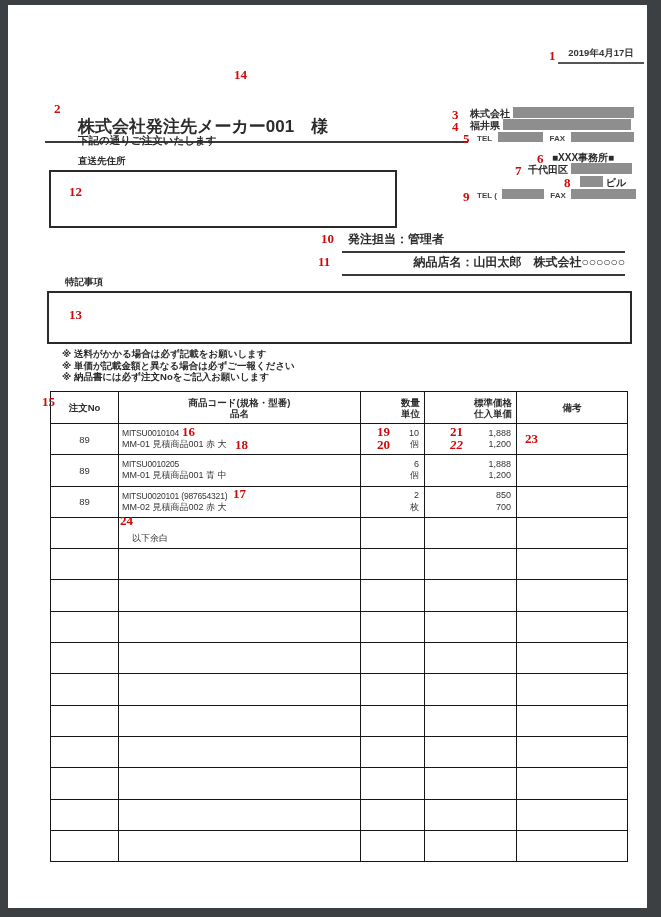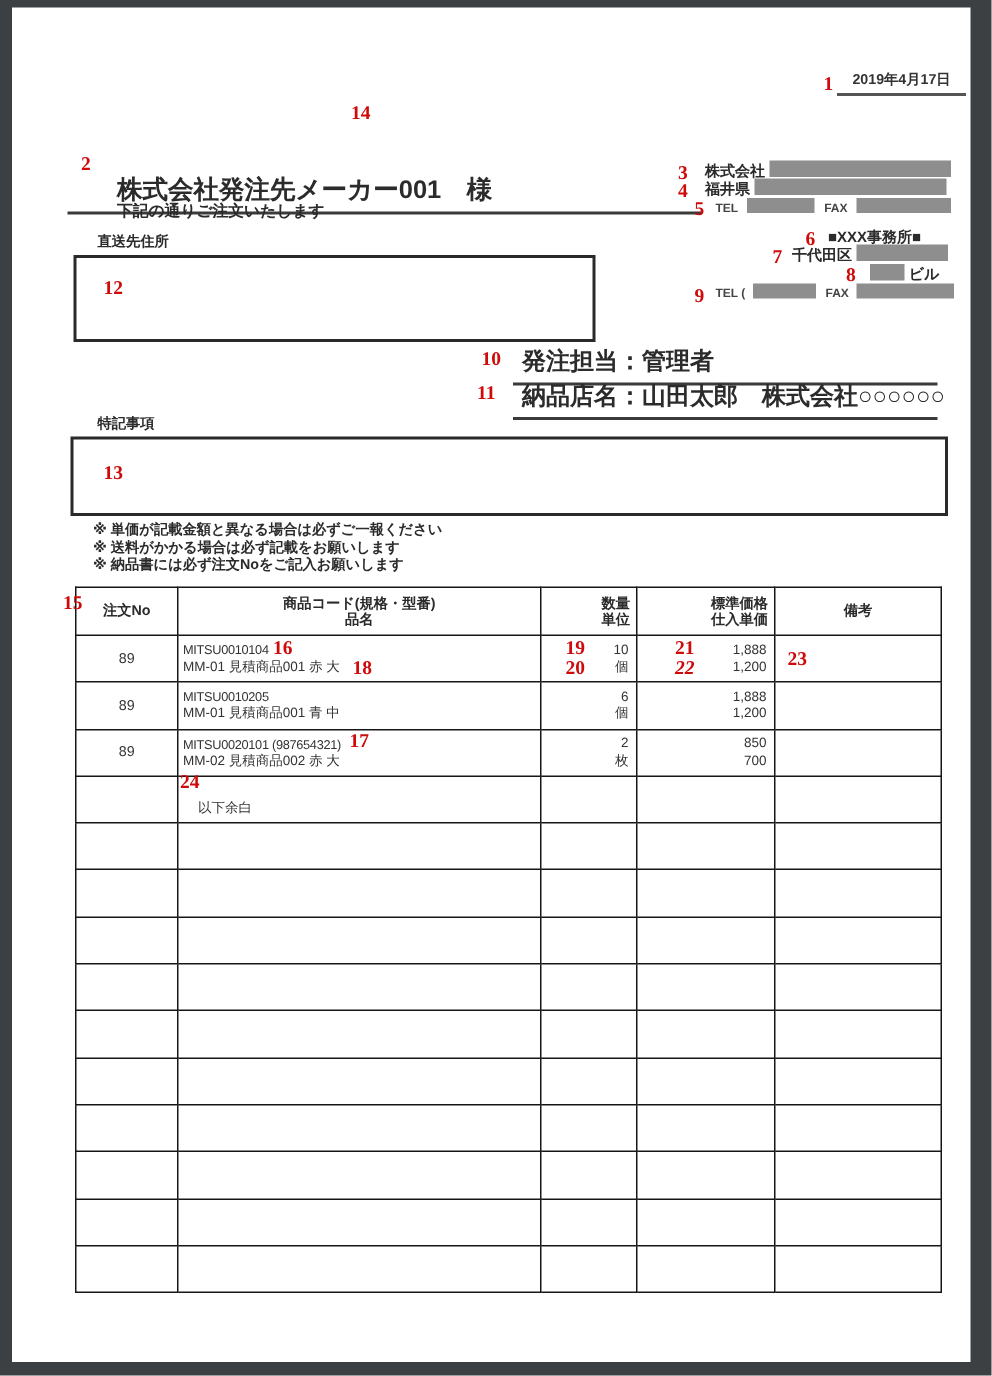--- a/index.html
+++ b/index.html
@@ -26,21 +26,21 @@
   .date-box{left:550px;top:42px;width:86px;text-align:center;font-size:9.5px;font-weight:bold;color:#333;
     border-bottom:2px solid #555;padding-bottom:2px;}
   .title-box{left:249px;top:58px;width:178px;text-align:center;font-size:15px;letter-spacing:1px;
     border-bottom:2px solid #4a4a4a;padding-bottom:3px;}
   .addr-line{left:37px;top:108px;width:390px;border-bottom:2px solid #3a3a3a;padding:2px 0 3px 33px;font-size:17px;}
   .greeting{left:70px;top:129px;font-size:10.5px;}
   .sup-row{font-size:10px;}
   .tel-row{font-size:8px;color:#444;font-weight:bold;}
   .box{position:absolute;border:2px solid #2a2a2a;background:#fff;}
   .small-label{font-size:9.5px;}
-  .u-row{border-bottom:2px solid #3a3a3a;padding:2px 0 3px 6px;font-size:16px;width:277px;}
+  .u-row{border-bottom:2px solid #3a3a3a;padding:2px 0 3px 6px;font-size:12px;width:277px;}
   .notice{left:54px;top:343px;font-size:9.5px;line-height:11.6px;}
   
   .items{
     position:absolute;left:42px;top:386px;width:577px;
     border-collapse:collapse;table-layout:fixed;
   }
   .items th,.items td{border:1.5px solid #161616;padding:0;vertical-align:middle;overflow:hidden;}
   .items th{height:31px;font-size:9.5px;line-height:11px;color:#2b2b2b;}
   .items td{height:30.3px;}
   .hline{line-height:11px;}
@@ -89,32 +89,32 @@
     <span class="bar" style="width:23px;"></span>
     <span>ビル</span>
   </div>
   <div class="abs tel-row" style="left:469px;top:184px;">
     <span>TEL (</span>
     <span class="bar s" style="width:42px;margin:0 4px 0 3px;"></span>
     <span>FAX</span>
     <span class="bar s" style="width:65px;margin-left:3px;"></span>
   </div>
 
-  <div class="abs small-label jp" style="left:57px;top:150px;">直送先住所</div>
+  <div class="abs small-label jp" style="left:70px;top:150px;">直送先住所</div>
   <div class="box" style="left:41px;top:165px;width:344px;height:54px;"></div>
 
   <div class="abs u-row jp" style="left:334px;top:224px;">発注担当：管理者</div>
   <div class="abs u-row jp" style="left:334px;top:247px;text-align:right;">納品店名：山田太郎　株式会社○○○○○○</div>
 
   <div class="abs small-label jp" style="left:57px;top:271px;">特記事項</div>
   <div class="box" style="left:39px;top:286px;width:581px;height:49px;"></div>
 
   <div class="abs notice jp">
+    <div>※ 送料がかかる場合は必ず記載をお願いします</div>
     <div>※ 単価が記載金額と異なる場合は必ずご一報ください</div>
-    <div>※ 送料がかかる場合は必ず記載をお願いします</div>
     <div>※ 納品書には必ず注文Noをご記入お願いします</div>
   </div>
 
   <table class="items">
     <colgroup>
       <col style="width:68px">
         <col style="width:242px">
         <col style="width:64px">
         <col style="width:92px">
         <col style="width:111px">

